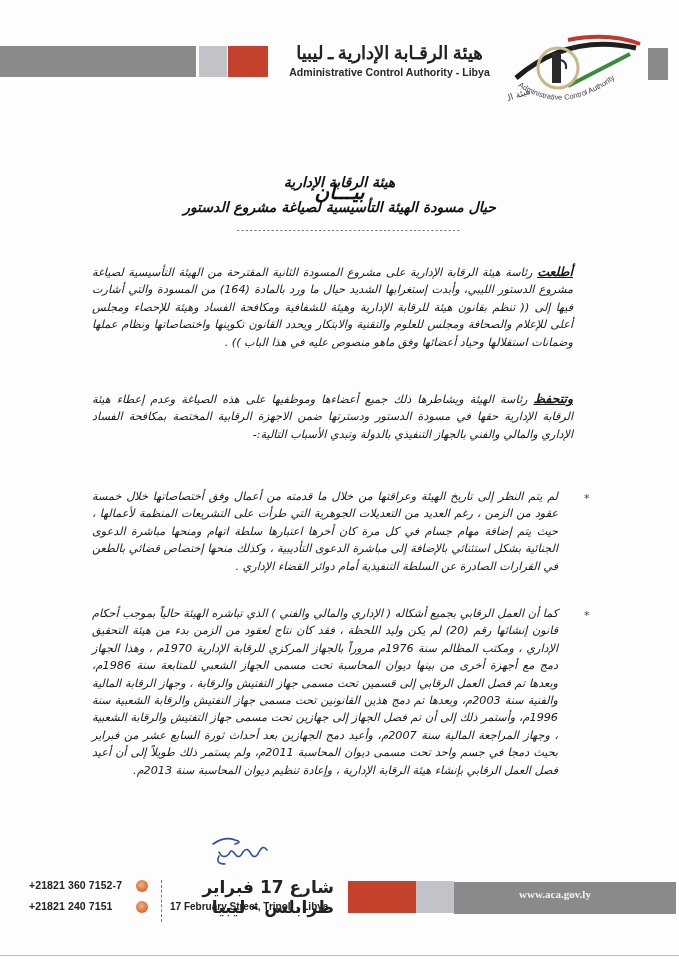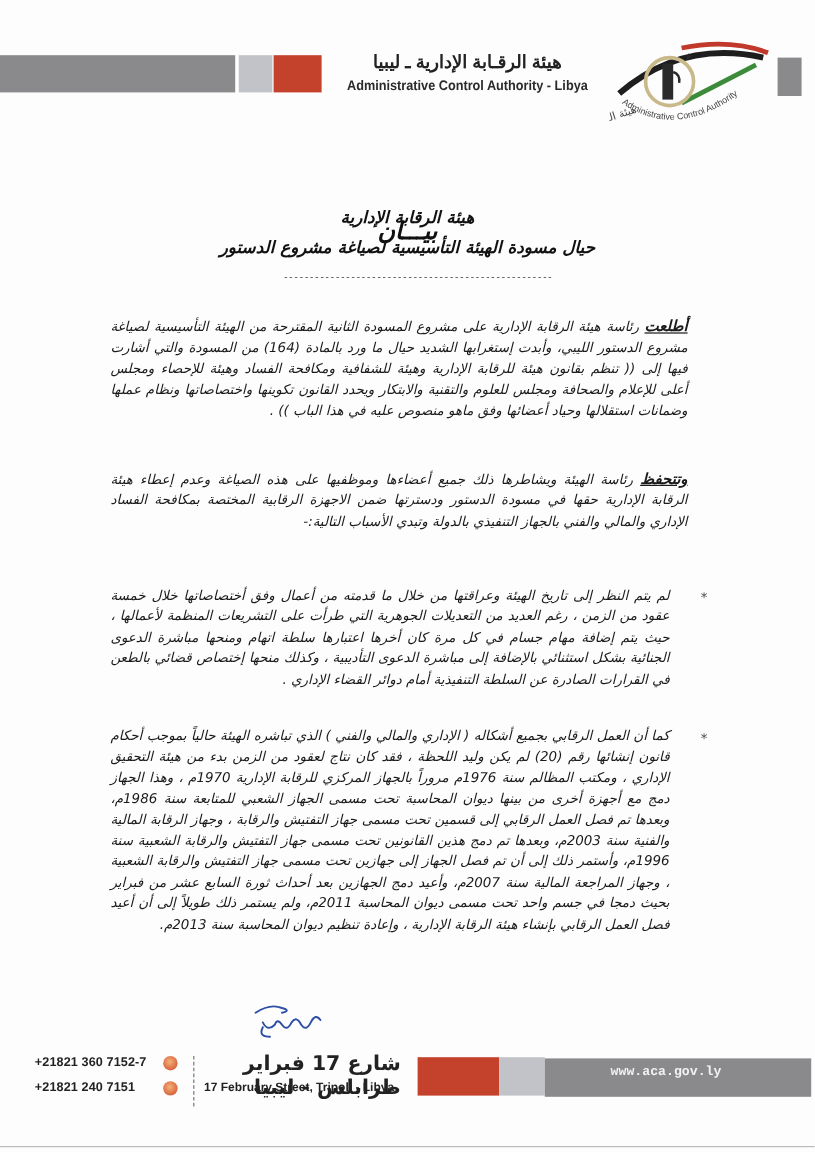--- a/index.html
+++ b/index.html
@@ -6,22 +6,22 @@
     body {
       width: 679px; height: 960px; position: relative; overflow: hidden;
       background: #fdfdfd;
       font-family: "DejaVu Sans", sans-serif;
       color: #1a1a1a;
     }
     
     .bar { position: absolute; }
     .brand-ar {
       position: absolute; top: 42px; left: 272px; width: 235px;
-      font-family: Liberation Sans, sans-serif; font-weight: bold;
-      font-size: 15px; direction: rtl; text-align: center; color: #222;
+      font-family: Liberation Serif, serif; font-weight: bold;
+      font-size: 18px; direction: rtl; text-align: center; color: #222;
       line-height: 22px; letter-spacing: 0px;
     }
     .brand-en {
       position: absolute; top: 66px; left: 272px; width: 235px;
       font-family: "Liberation Sans", sans-serif; font-weight: bold;
       font-size: 11.5px; text-align: center; color: #2a2a2a; transform: scaleX(0.92);
     }
     .logo { position: absolute; left: 508px; top: 28px; width: 140px; height: 80px; }
 
     
@@ -64,21 +64,21 @@
     .circle-icon {
       position: absolute; width: 12px; height: 12px; border-radius: 50%;
       background: radial-gradient(circle at 45% 40%, #f2b27a 0%, #e0754a 55%, #c9472e 100%);
     }
     .vsep {
       position: absolute; left: 161px; top: 880px; height: 42px; width: 0;
       border-left: 1px dashed #777;
     }
     .url {
       position: absolute; left: 447px; top: 888px; width: 216px; text-align: center;
-      font-family: Liberation Mono, monospace; font-size: 11px; font-weight: bold; color: #f2f2f2;
+      font-family: Liberation Serif, serif; font-size: 11px; font-weight: bold; color: #f2f2f2;
     }
     .bottom-line { position: absolute; left: 0; top: 955px; width: 679px; height: 1px; background: #bbb; }
   </style>
 </head>
 <body>
 
 <div>
   <div class="bar" style="left:0;top:46px;width:196px;height:31px;background:#8a8a8c;"></div>
   <div class="bar" style="left:199px;top:46px;width:28px;height:31px;background:#c2c3c8;"></div>
   <div class="bar" style="left:228px;top:46px;width:40px;height:31px;background:#c4412c;"></div>

